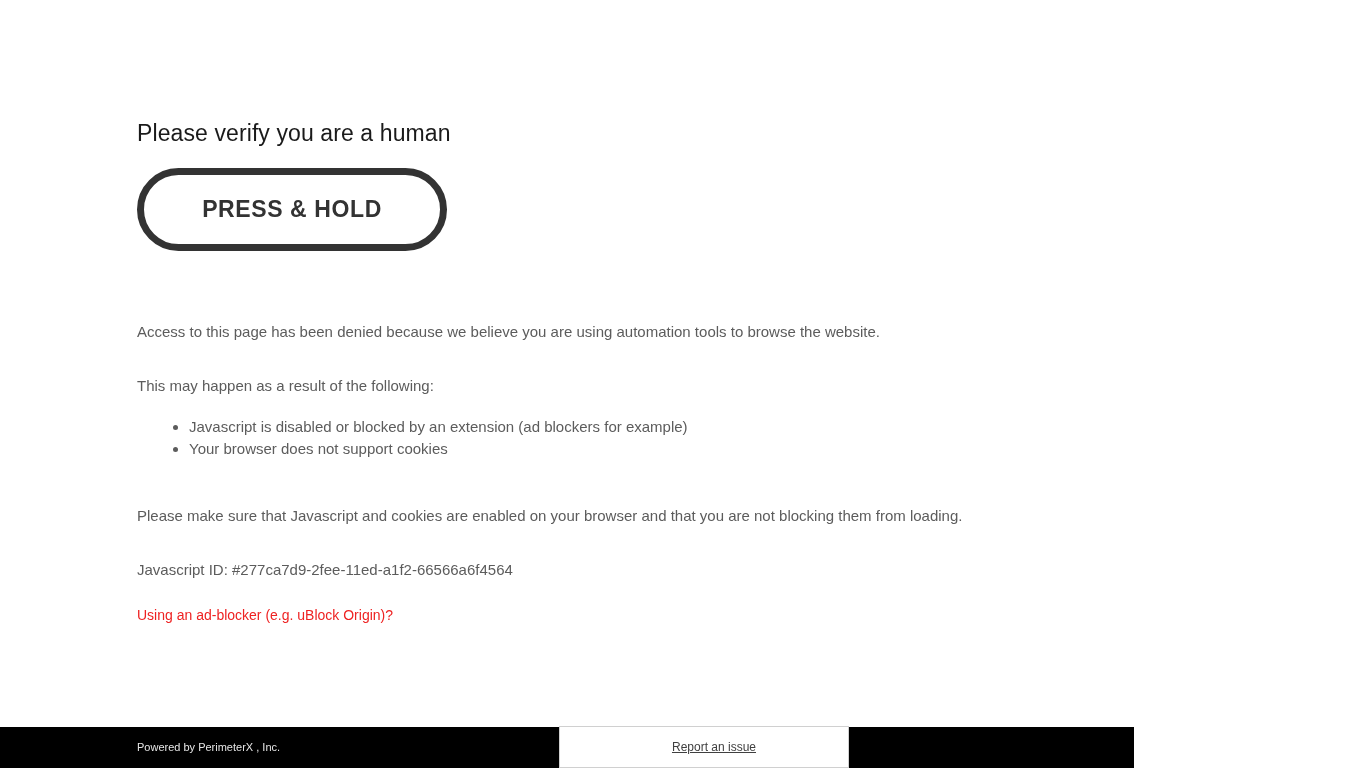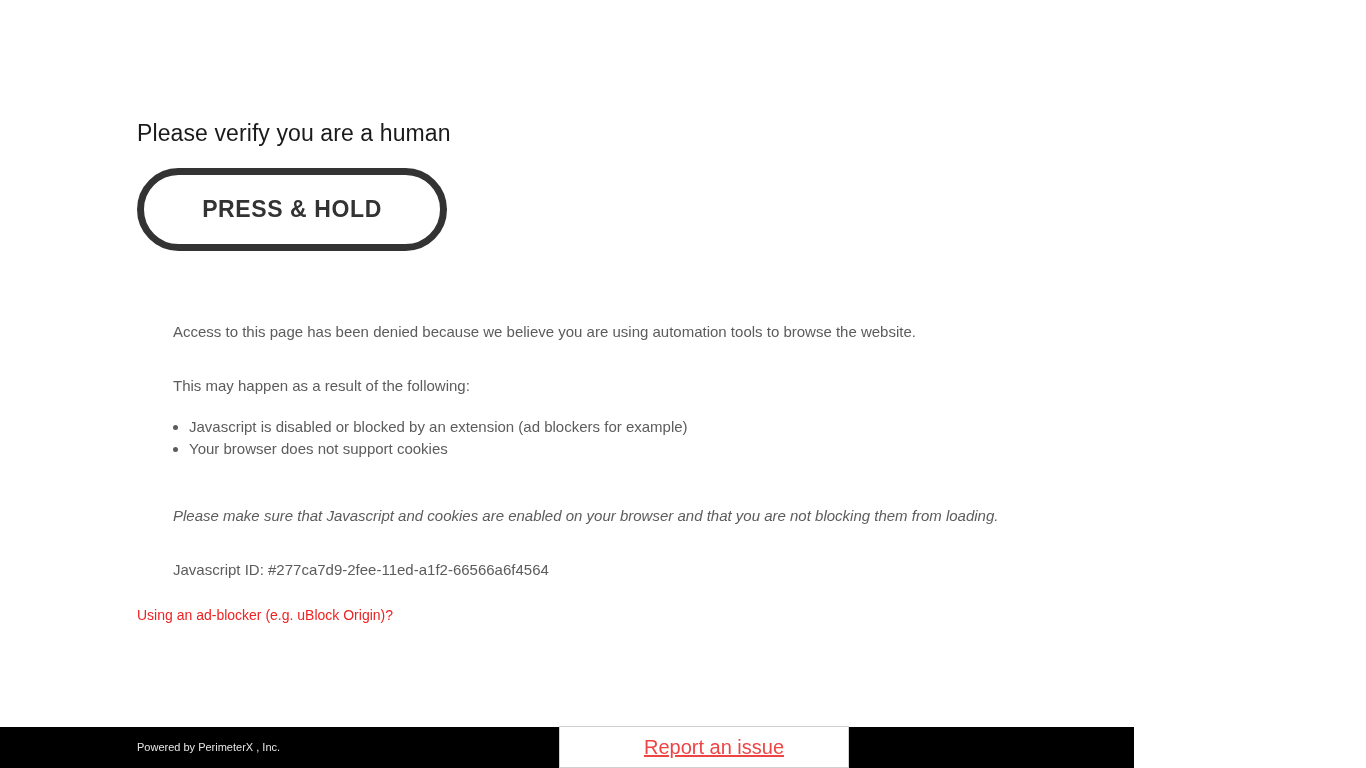--- a/index.html
+++ b/index.html
@@ -69,25 +69,24 @@
   }
 
   .para {
     position: absolute;
     left: 0;
     font-size: 15px;
     font-weight: 400;
     color: #5c5c5c;
     line-height: 1.45;
     white-space: nowrap;
-    margin-left: 36px;
   }
   .para-denied { top: 306px; }
   .para-may-happen { top: 360px; }
-  .para-make-sure { top: 490px; font-style: italic; }
+  .para-make-sure { top: 490px; }
   .para-reference { top: 544px; }
 
   .reasons-list {
     position: absolute;
     left: 24px;
     top: 412px;
     margin: 4px;
     padding: 0 0 0 24px;
     list-style: disc;
   }
@@ -132,22 +131,22 @@
     height: 42px;
     background: #ffffff;
     border: 1px solid #d0d0d0;
     box-sizing: border-box;
     display: flex;
     align-items: center;
     justify-content: center;
     cursor: pointer;
   }
   .report-issue-link {
-    font-size: 20px;
-    color: #ef4444;
+    font-size: 12px;
+    color: #404040;
     text-decoration: underline;
     cursor: pointer;
     margin-left: 20px;
   }
 </style>
 </head>
 <body>
 
 <div class="page">
 

